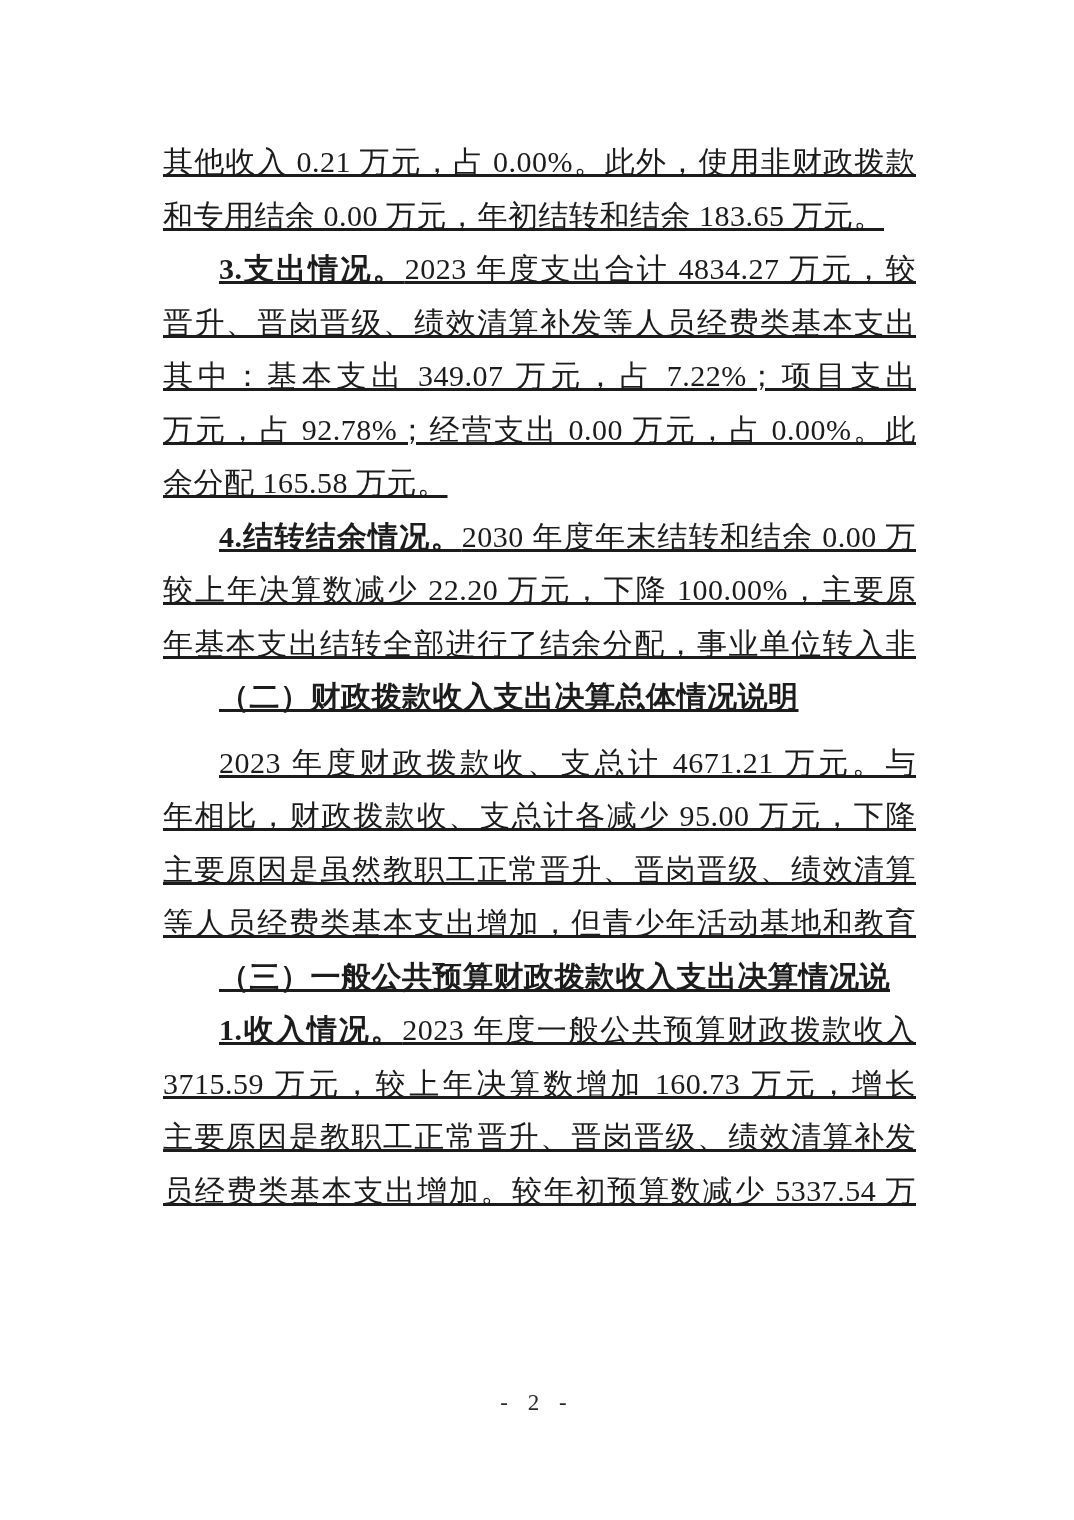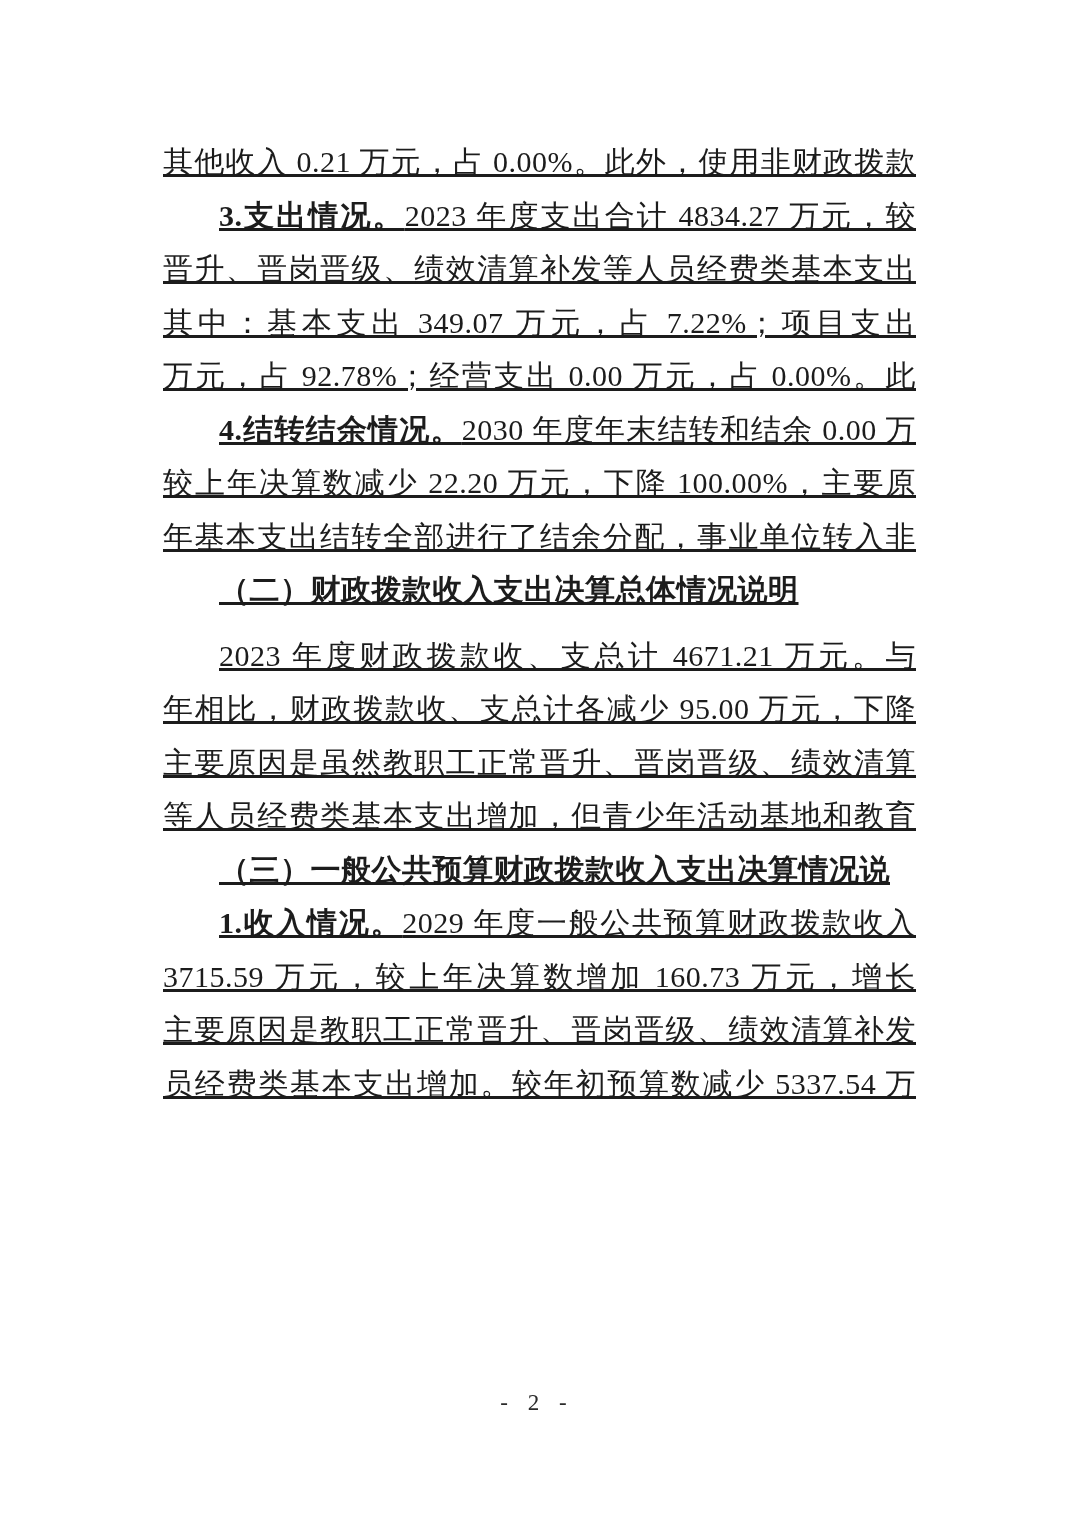--- a/index.html
+++ b/index.html
@@ -57,38 +57,40 @@
     color: #2a2a2a;
   }
 </style>
 </head>
 <body>
 
 <div class="page">
   <div class="content">
 
     <div class="line justify"><span class="lead"></span><span>其他收入 0.21 万元，占 0.00%。此外，使用非财政拨款结余</span></div>
+    <div class="line"><span class="lead"></span><span>和专用结余 0.00 万元，年初结转和结余 183.65 万元。</span></div>
 
     <div class="line indent justify"><span class="lead">3.支出情况。</span><span>2023 年度支出合计 4834.27 万元，较上年</span></div>
     <div class="line justify"><span class="lead"></span><span>晋升、晋岗晋级、绩效清算补发等人员经费类基本支出增加。</span></div>
     <div class="line justify"><span class="lead"></span><span>其中：基本支出 349.07 万元，占 7.22%；项目支出 4485.21</span></div>
     <div class="line justify"><span class="lead"></span><span>万元，占 92.78%；经营支出 0.00 万元，占 0.00%。此外，结</span></div>
+    <div class="line"><span class="lead"></span><span>余分配 165.58 万元。</span></div>
 
     <div class="line indent justify"><span class="lead">4.结转结余情况。</span><span>2030 年度年末结转和结余 0.00 万元，</span></div>
     <div class="line justify"><span class="lead"></span><span>较上年决算数减少 22.20 万元，下降 100.00%，主要原因是本</span></div>
     <div class="line justify"><span class="lead"></span><span>年基本支出结转全部进行了结余分配，事业单位转入非财政</span></div>
 
     <div class="line indent heading"><span class="lead">（二）财政拨款收入支出决算总体情况说明</span><span></span></div>
     <div class="line indent justify gap"><span class="lead"></span><span>2023 年度财政拨款收、支总计 4671.21 万元。与 2022</span></div>
     <div class="line justify"><span class="lead"></span><span>年相比，财政拨款收、支总计各减少 95.00 万元，下降 1.99%。</span></div>
     <div class="line justify"><span class="lead"></span><span>主要原因是虽然教职工正常晋升、晋岗晋级、绩效清算补发</span></div>
     <div class="line justify"><span class="lead"></span><span>等人员经费类基本支出增加，但青少年活动基地和教育资助</span></div>
 
     <div class="line indent heading"><span class="lead">（三）一般公共预算财政拨款收入支出决算情况说明</span><span></span></div>
-    <div class="line indent justify"><span class="lead">1.收入情况。</span><span>2029 年度一般公共预算财政拨款收入</span></div>
+    <div class="line indent justify"><span class="lead">1.收入情况。</span><span>2023 年度一般公共预算财政拨款收入</span></div>
     <div class="line justify"><span class="lead"></span><span>3715.59 万元，较上年决算数增加 160.73 万元，增长 4.52%。</span></div>
     <div class="line justify"><span class="lead"></span><span>主要原因是教职工正常晋升、晋岗晋级、绩效清算补发等人</span></div>
     <div class="line justify"><span class="lead"></span><span>员经费类基本支出增加。较年初预算数减少 5337.54 万元，</span></div>
 
   </div>
 
   <div class="footer">- 2 -</div>
 </div>
 
 </body></html>

